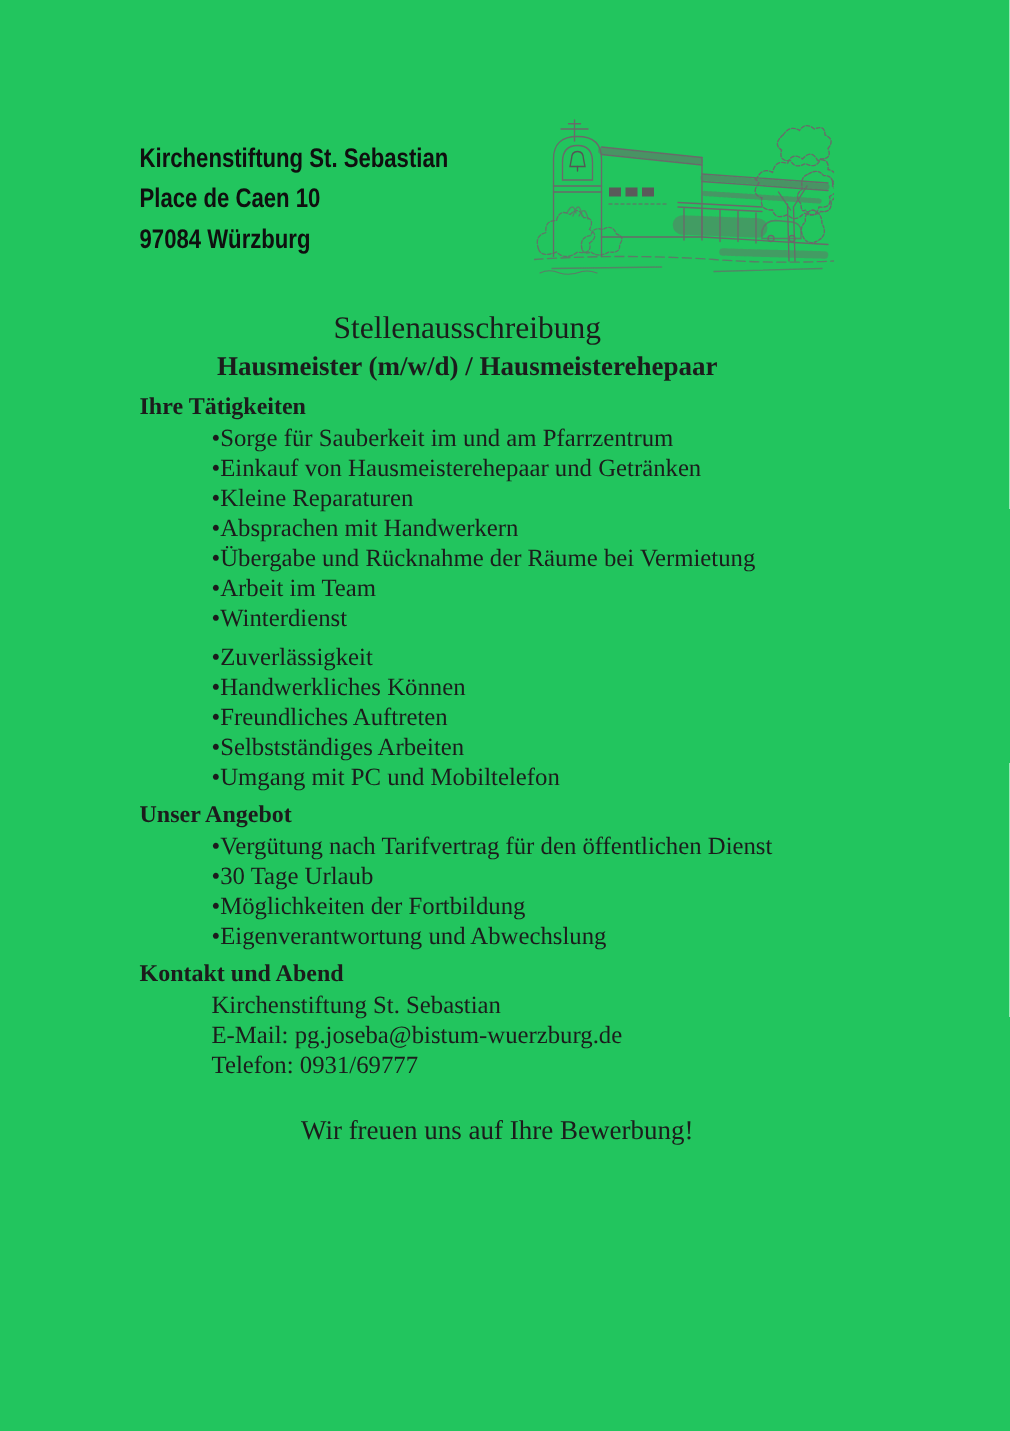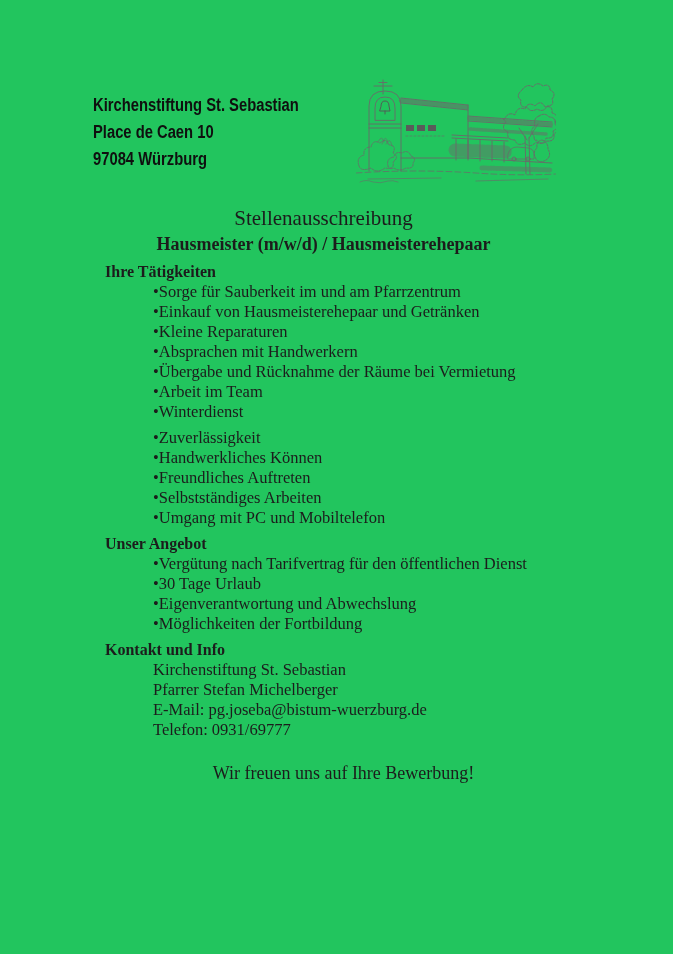--- a/index.html
+++ b/index.html
@@ -37,21 +37,21 @@
     left: 356px;
     top: 78px;
     width: 200px;
     height: 114px;
   }
   .church svg { width: 100%; height: 100%; }
 
   
   .content {
     position: absolute;
-    left: 12px;
+    left: 0;
     top: 205px;
     width: 623px;
   }
   .doc-title {
     text-align: center;
     font-size: 21px;
     line-height: 27px;
     font-weight: 400;
   }
   .doc-subtitle {
@@ -196,31 +196,30 @@
           <li>Umgang mit PC und Mobiltelefon</li>
         </ul>
     </div>
 
     <div class="section">
       <div class="section-heading">Unser Angebot</div>
       <ul class="bulleted">
 
       <li>Vergütung nach Tarifvertrag für den öffentlichen Dienst</li>
           <li>30 Tage Urlaub</li>
+          <li>Möglichkeiten der Fortbildung</li>
           <li>Eigenverantwortung und Abwechslung</li>
-          <li>Möglichkeiten der Fortbildung</li>
-        </ul>
-    </div>
-
-    <div class="section">
-      <div class="section-heading">Kontakt und Info</div>
+        </ul>
+    </div>
+
+    <div class="section">
+      <div class="section-heading">Kontakt und Abend</div>
       <ul class="plain">
 
       <li>Kirchenstiftung St. Sebastian</li>
-          <li>Pfarrer Stefan Michelberger</li>
           <li>E-Mail: pg.joseba@bistum-wuerzburg.de</li>
           <li>Telefon: 0931/69777</li>
         </ul>
     </div>
 
     <div class="closing">Wir freuen uns auf Ihre Bewerbung!</div>
   </div>
 
 </div>
 

